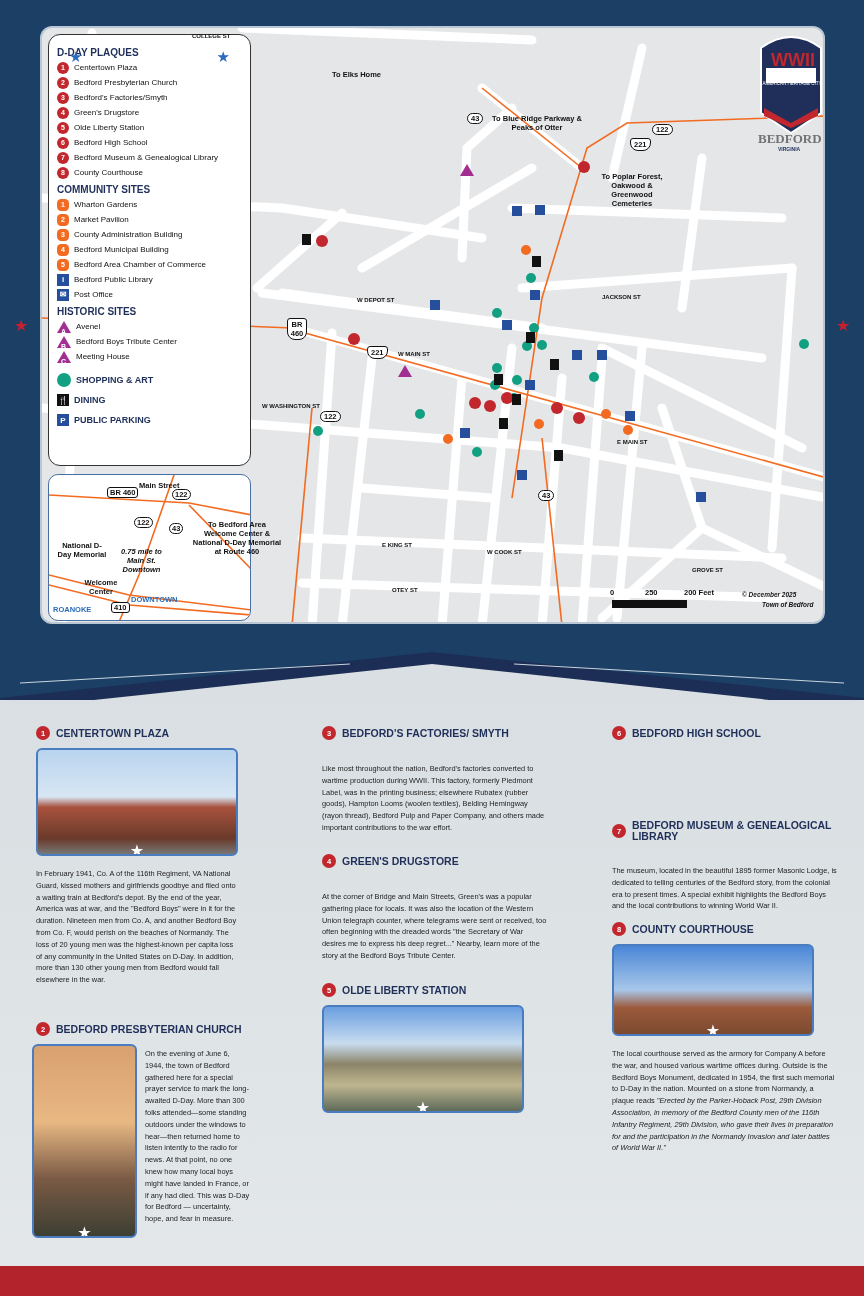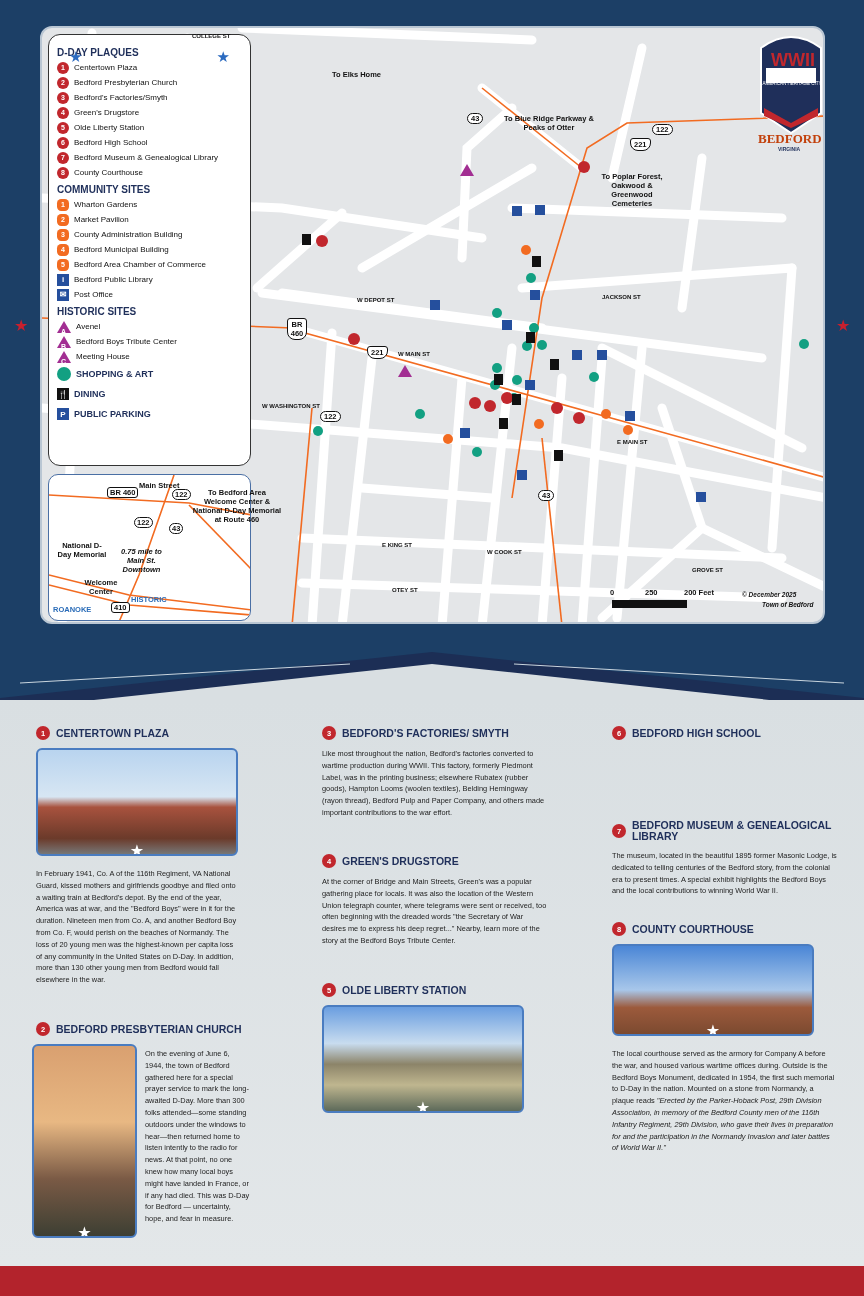--- a/index.html
+++ b/index.html
@@ -24,21 +24,21 @@
 .sq.blk{background:#111}
 .dot{width:14px;height:14px;border-radius:50%;background:#12a082;margin-right:5px;flex:0 0 14px}
 .li.big{font-size:9px;font-weight:800;color:#1f2f5a;height:20px}
 .inset{position:absolute;left:6px;top:446px;width:203px;height:147px;background:#fff;border:1.5px solid #4a6fa4;border-radius:10px;overflow:hidden}
 .inset .t{position:absolute;font-size:7.5px;font-weight:700;color:#111;text-align:center;line-height:9px}
 .logo{position:absolute;left:714px;top:0px;width:70px;height:150px}
 .maplabel{position:absolute;font-size:7.5px;font-weight:700;color:#111;text-align:center;line-height:9px}
 .section{position:absolute}
 .sec-h{display:flex;align-items:center;font-size:10.5px;font-weight:900;color:#1f2f5a;line-height:11px}
 .sec-h .badge{width:14px;height:14px;flex:0 0 14px;font-size:7.5px;margin-right:6px}
-.sec-p{font-size:7.4px;line-height:11.8px;color:#222;margin-top:8px}
+.sec-p{font-size:7.4px;line-height:11.8px;color:#222;margin-top:23px}
 .photo{border:2px solid #4a7cc0;border-radius:6px;position:relative;overflow:hidden}
 .photo .star{position:absolute;bottom:-6px;left:50%;transform:translateX(-50%);color:#fff;font-size:16px}
 .ital{font-style:italic}
 </style>
 </head>
 <body>
 
 <div class="top"></div>
 <span class="sidestar" style="left:14px">★</span>
 <span class="sidestar" style="left:836px">★</span>
@@ -226,21 +226,21 @@
           <span>B</span>
         </span>
         <span>Bedford Boys Tribute Center</span>
       </div>
     <div class="li">
         <span class="badge tri">
           <span>C</span>
         </span>
         <span>Meeting House</span>
       </div>
-    <div class="li big" style="margin-top:0">
+    <div class="li big" style="margin-top:6px">
         <span class="dot"></span>
         <span>SHOPPING &amp; ART</span>
       </div>
     <div class="li big">
         <span class="sq blk">🍴</span>
         <span>DINING</span>
       </div>
     <div class="li big">
         <span class="sq">P</span>
         <span>PUBLIC PARKING</span>
@@ -260,27 +260,27 @@
     <span class="t" style="left:90px;top:6px">Main Street</span>
     <span class="t" style="left:58px;top:12px;background:#fff;border:1px solid #111;border-radius:3px;padding:0 2px">BR 460</span>
     <span class="t" style="left:123px;top:14px;border:1px solid #111;border-radius:6px;padding:0 2px;background:#fff">122</span>
     <span class="t" style="left:85px;top:42px;border:1px solid #111;border-radius:6px;padding:0 2px;background:#fff">122</span>
     <span class="t" style="left:120px;top:48px;border:1px solid #111;border-radius:6px;padding:0 2px;background:#fff">43</span>
     <span class="t" style="left:8px;top:66px;width:50px">National D-Day Memorial</span>
     <span class="t ital" style="left:70px;top:72px;width:45px">0.75 mile to Main St. Downtown</span>
     <span class="t" style="left:32px;top:103px;width:40px">Welcome Center</span>
     <span class="t" style="left:4px;top:130px;color:#2a6cb8">ROANOKE</span>
     <span class="t" style="left:62px;top:127px;border:1px solid #111;border-radius:3px;padding:0 2px;background:#fff">410</span>
-    <span class="t" style="left:82px;top:120px;color:#2a6cb8">HISTORIC</span>
+    <span class="t" style="left:82px;top:120px;color:#2a6cb8">DOWNTOWN</span>
   </div>
 
   <span class="maplabel" style="left:290px;top:42px">To Elks Home</span>
-  <span class="maplabel" style="left:452px;top:86px;width:110px">To Blue Ridge Parkway &amp; Peaks of Otter</span>
+  <span class="maplabel" style="left:440px;top:86px;width:110px">To Blue Ridge Parkway &amp; Peaks of Otter</span>
   <span class="maplabel" style="left:550px;top:144px;width:80px">To Poplar Forest, Oakwood &amp; Greenwood Cemeteries</span>
-  <span class="maplabel" style="left:150px;top:460px;width:90px">To Bedford Area Welcome Center &amp; National D-Day Memorial at Route 460</span>
+  <span class="maplabel" style="left:150px;top:492px;width:90px">To Bedford Area Welcome Center &amp; National D-Day Memorial at Route 460</span>
   <span class="maplabel" style="left:568px;top:560px">0</span>
   <span class="maplabel" style="left:603px;top:560px">250</span>
   <span class="maplabel" style="left:642px;top:560px">200 Feet</span>
   <span class="maplabel ital" style="left:700px;top:562px;font-size:6.5px">© December 2025</span>
   <span class="maplabel ital" style="left:720px;top:572px;font-size:6.5px">Town of Bedford</span>
   <span class="maplabel" style="left:425px;top:85px;background:#fff;border:1.5px solid #111;border-radius:8px;padding:0 3px">43</span>
   <span class="maplabel" style="left:588px;top:110px;background:#fff;border:1.5px solid #111;border-radius:3px 3px 8px 8px;padding:1px 3px">221</span>
   <span class="maplabel" style="left:610px;top:96px;background:#fff;border:1.5px solid #111;border-radius:8px;padding:0 3px">122</span>
   <span class="maplabel" style="left:325px;top:318px;background:#fff;border:1.5px solid #111;border-radius:3px 3px 8px 8px;padding:1px 3px">221</span>
   <span class="maplabel" style="left:245px;top:290px;background:#fff;border:1.5px solid #111;border-radius:3px 3px 8px 8px;padding:1px 2px;width:20px">BR 460</span>
@@ -298,21 +298,21 @@
   <span class="maplabel" style="left:650px;top:538px;font-size:6px">GROVE ST</span>
 
   <div class="logo">
     <svg width="70" height="150" viewBox="0 0 70 150">
       <path d="M5 20 Q35 -2 65 20 L65 85 L35 105 L5 85 Z" fill="#1f2f5a" stroke="#fff" stroke-width="2"></path>
       <path d="M10 40 L60 40 L60 55 L10 55Z" fill="#fff"></path>
       <path d="M8 80 L35 95 L62 80 L62 88 L35 100 L8 88Z" fill="#c1272d"></path>
     </svg>
     <span style="position:absolute;left:15px;top:22px;font-size:18px;font-weight:700;color:#c1272d;font-family:Liberation Sans, sans-serif">WWII</span>
     <span style="position:absolute;left:6px;top:53px;font-size:4.5px;color:#fff;width:60px;text-align:center">AMERICAN HERITAGE CITY</span>
-    <span style="position:absolute;left:2px;top:103px;font-size:13px;font-weight:900;color:#c2410c;font-family:'Liberation Serif',serif">BEDFORD</span>
+    <span style="position:absolute;left:2px;top:103px;font-size:13px;font-weight:900;color:#737373;font-family:'Liberation Serif',serif">BEDFORD</span>
     <span style="position:absolute;left:22px;top:118px;font-size:5px;font-weight:700;color:#1f2f5a">VIRGINIA</span>
   </div>
 </div>
 
 <svg class="chev" width="864" height="90" viewBox="0 0 864 90">
   <path d="M0 90 L0 58 L432 12 L864 58 L864 90 Z" fill="#1c2e55"></path>
   <path d="M0 70 L432 24 L864 70 L864 90 L0 90Z" fill="#d9dfe2"></path>
   <path d="M20 43 L350 24" stroke="#c9d5de" stroke-width="1"></path>
   <path d="M514 24 L844 43" stroke="#c9d5de" stroke-width="1"></path>
 </svg>

